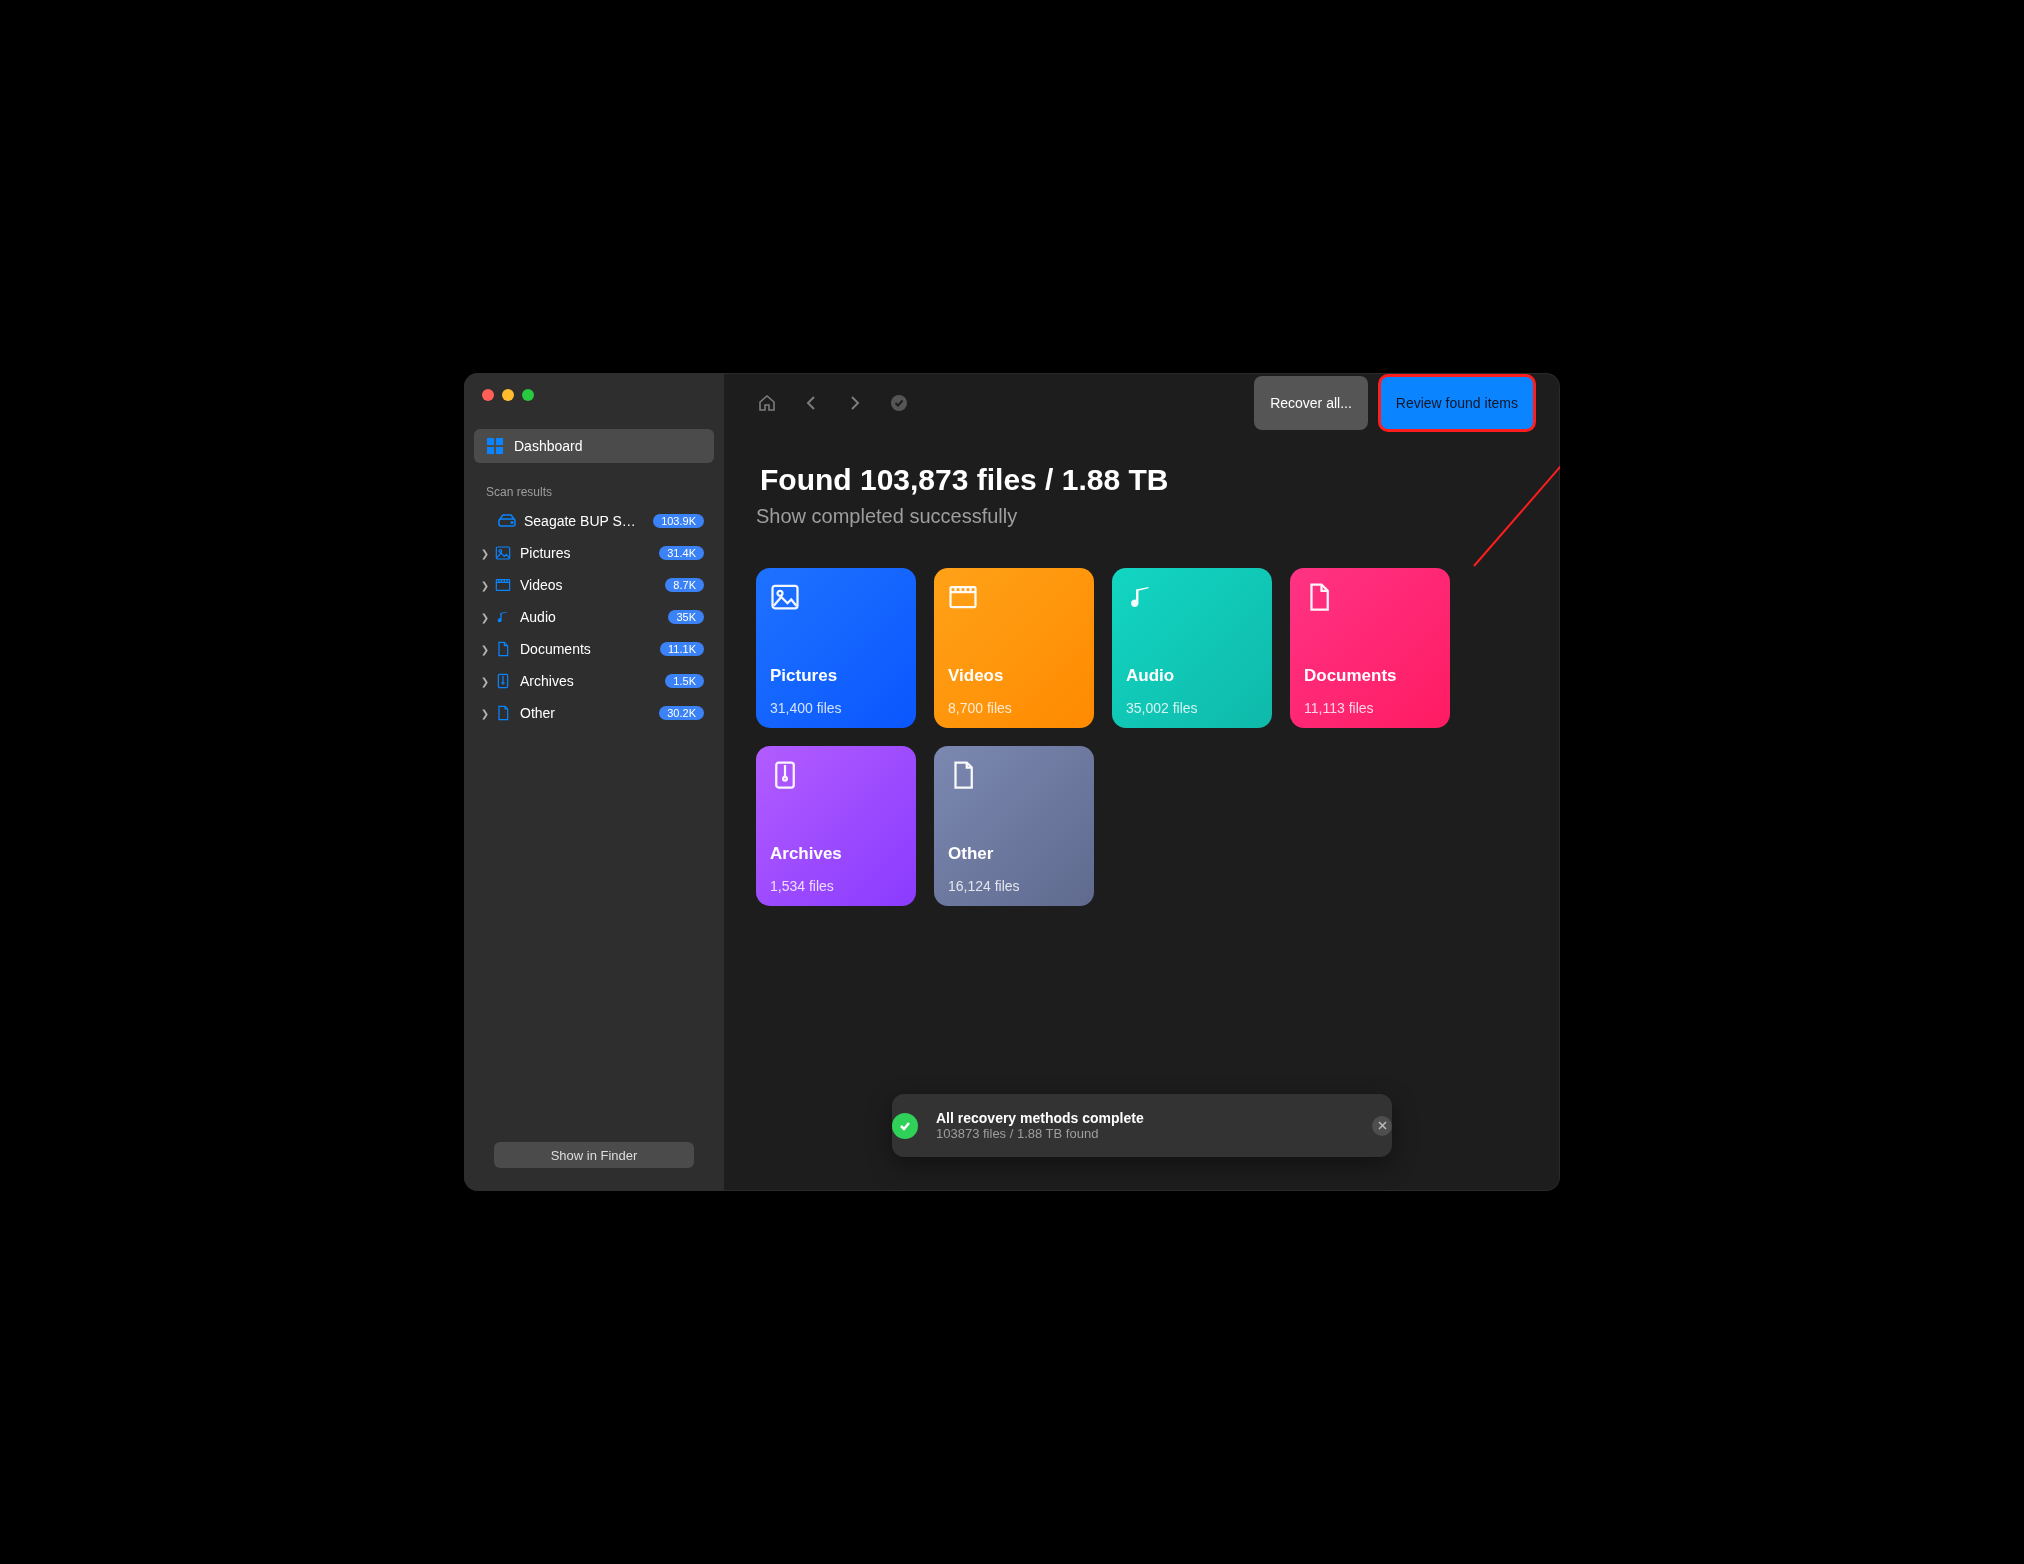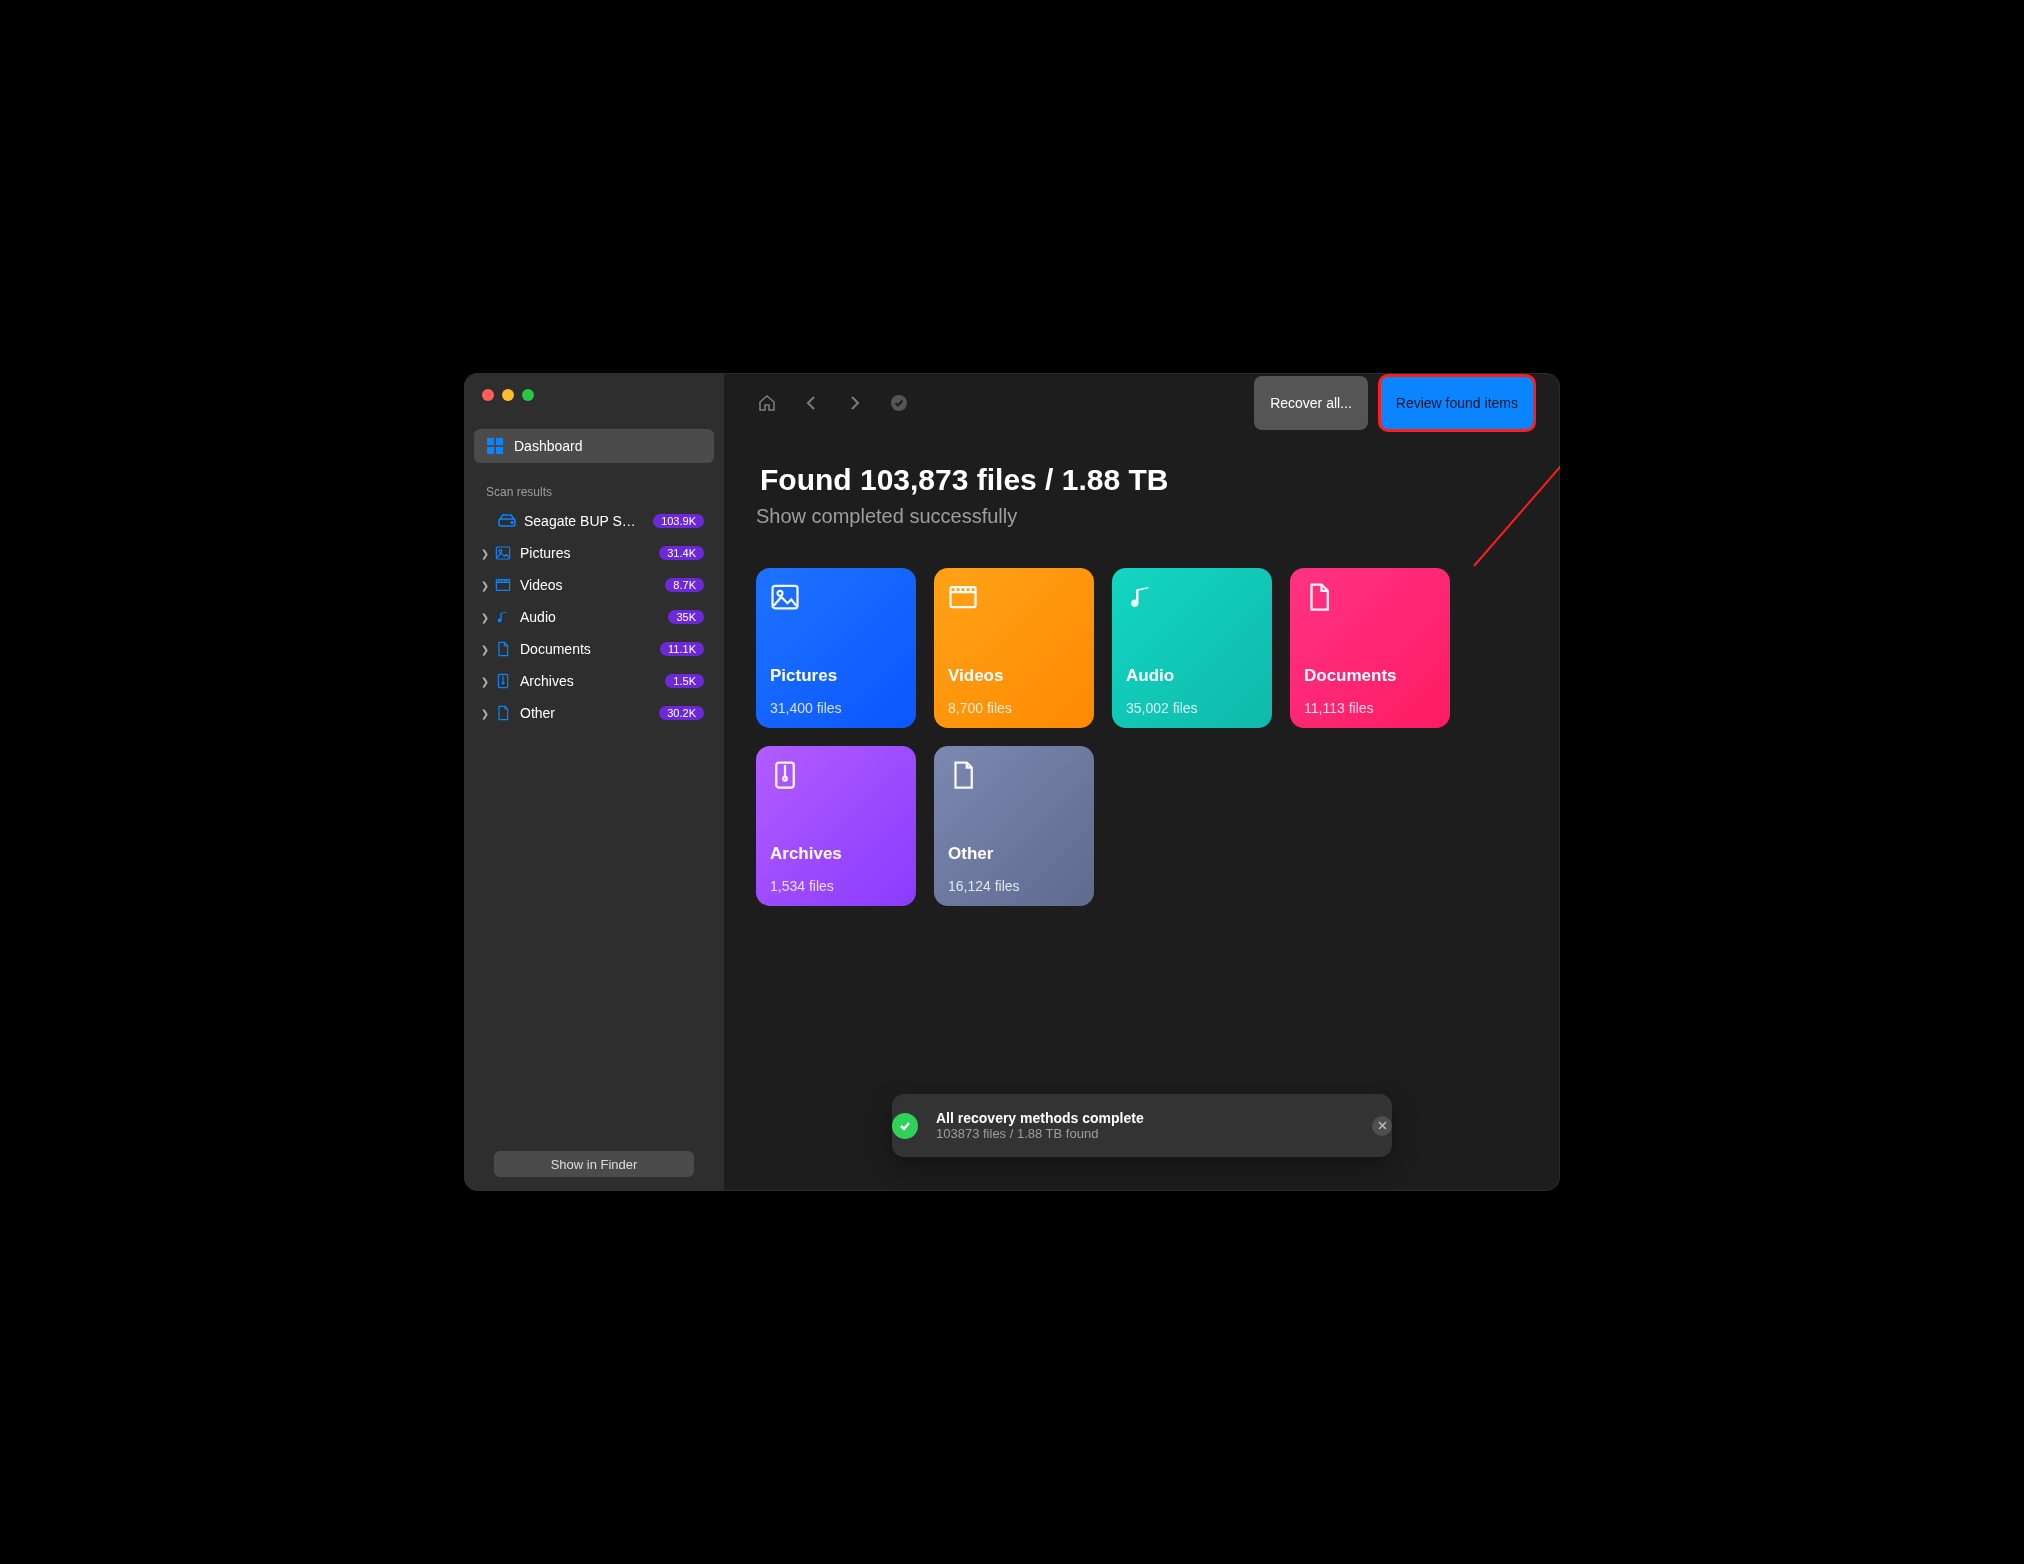--- a/index.html
+++ b/index.html
@@ -33,25 +33,25 @@
 
 .nav-item{display:flex;align-items:center;height:34px;border-radius:6px;padding:0 12px;font-size:14px;cursor:default;}
 .nav-item.active{background:var(--sidebar-item);}
 .nav-icon{width:18px;height:18px;margin-right:10px;display:flex;align-items:center;justify-content:center;color:#0a84ff;}
 .section-title{font-size:12px;color:var(--text-dim);margin:22px 0 6px 12px;}
 .tree{}
 .tree-row{display:flex;align-items:center;height:32px;padding:0 10px;border-radius:6px;font-size:14px;cursor:default;}
 .tree-row .disclosure{width:10px;text-align:center;color:var(--text-dim2);margin-right:4px;font-size:10px;}
 .tree-row .row-icon{width:18px;margin-right:8px;display:flex;align-items:center;justify-content:center;}
 .tree-row .label{flex:1;white-space:nowrap;overflow:hidden;text-overflow:ellipsis;}
-.tree-row .badge{background:#6d28d9;color:#fff;font-size:11px;padding:1px 8px;border-radius:10px;}
+.tree-row .badge{background:#3b82f6;color:#fff;font-size:11px;padding:1px 8px;border-radius:10px;}
 .tree-children .tree-row{padding-left:6px;}
 
 .sidebar-footer{margin-top:auto;}
-.finder-btn{display:flex;align-items:center;justify-content:center;height:26px;background:#4b4b4b;border-radius:6px;color:#ddd;font-size:13px;cursor:default;width:200px;margin:0 auto;}
+.finder-btn{display:flex;align-items:center;justify-content:center;height:26px;background:#4b4b4b;border-radius:6px;color:#ddd;font-size:13px;cursor:default;width:200px;margin:9px auto;}
 
 
 .main{flex:1;padding:0 26px 0 32px;position:relative;display:flex;flex-direction:column;}
 .topbar{display:flex;align-items:center;height:60px;}
 .topbar .nav-icons{display:flex;align-items:center;gap:22px;margin-left:0;}
 .icon-btn{width:22px;height:22px;color:#7c7c7c;display:flex;align-items:center;justify-content:center;cursor:default;}
 .topbar .right{margin-left:auto;display:flex;gap:12px;align-items:center;}
 .btn{height:30px;padding:12px 16px;border-radius:8px;font-size:14px;display:flex;align-items:center;cursor:default;}
 .btn-grey{background:var(--btn-grey);color:#fff;}
 .btn-blue{background:var(--btn-blue);color:#0f172a;position:relative;}

